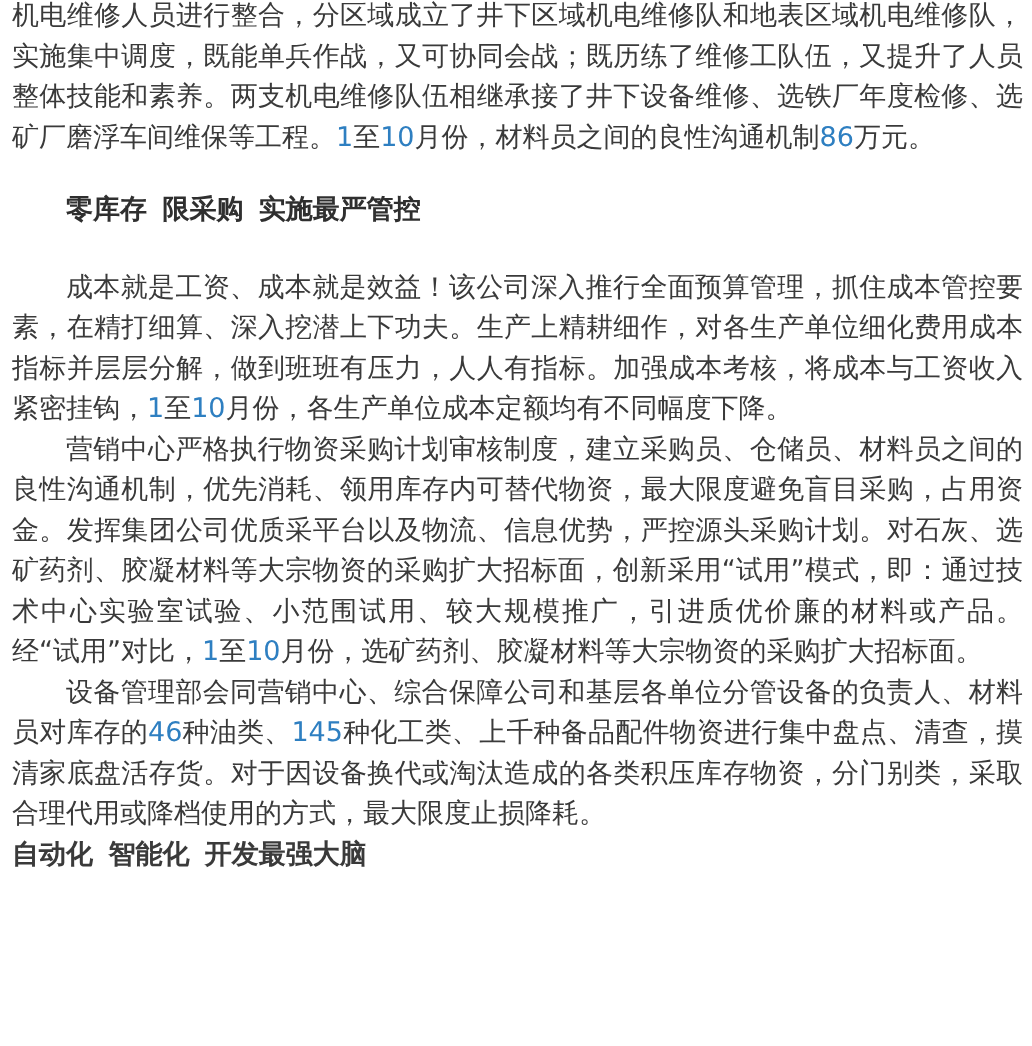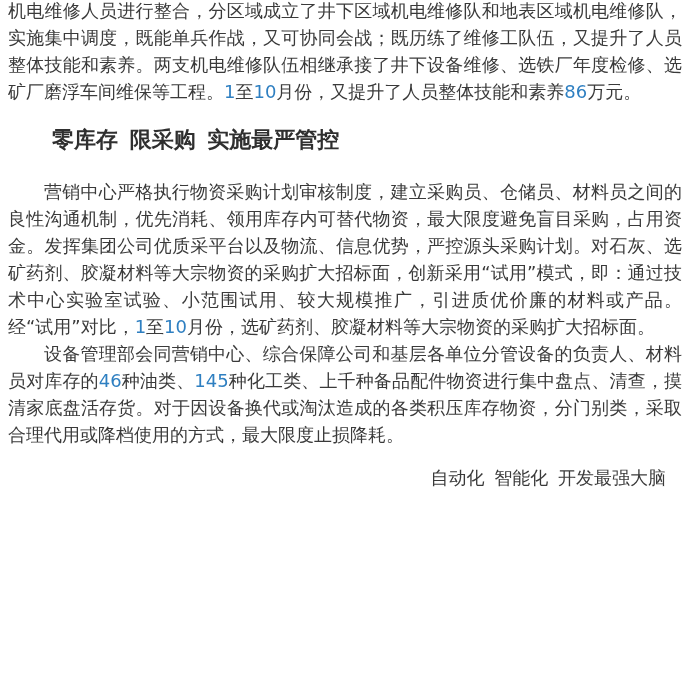--- a/index.html
+++ b/index.html
@@ -23,43 +23,44 @@
     color: var(--text-color, #3a3a3a);
     text-align: justify;
   }
   .para {
     margin: 0;
   }
   .para.indent {
     text-indent: 2em;
   }
   .section-heading {
-    font-size: 22px;
+    font-size: 18px;
     font-weight: bold;
     color: var(--heading-color, #2f2f2f);
     margin: 21px 0 25px 0;
     text-indent: 2em;
     word-spacing: 4px;
     line-height: 27px;
     text-align: left;
   }
   .sub-heading {
-    margin: 16px;
-    font-weight: normal;
+    margin: 0;
+    font-weight: bold;
     word-spacing: 4px;
-    text-align: right;
+    text-align: left;
   }
   .num {
     color: var(--number-color, #2e7fc1);
   }
 </style>
 </head>
 <body style="background: rgb(255, 255, 255);">
 
 <div class="page">
   <div>
-      <p class="para"><span>机电维修人员进行整合，分区域成立了井下区域机电维修队和地表区域机电维修队，实施集中调度，既能单兵作战，又可协同会战；既历练了维修工队伍，又提升了人员整体技能和素养。两支机电维修队伍相继承接了井下设备维修、选铁厂年度检修、选矿厂磨浮车间维保等工程。</span><span class="num">1</span><span>至</span><span class="num">10</span><span>月份，又提升了人员整体技能和素养</span><span class="num">86</span><span>万元。</span></p>
+      <p class="para"><span>机电维修人员进行整合，分区域成立了井下区域机电维修队和地表区域机电维修队，实施集中调度，既能单兵作战，又可协同会战；既历练了维修工队伍，又提升了人员整体技能和素养。两支机电维修队伍相继承接了井下设备维修、选铁厂年度检修、选矿厂磨浮车间维保等工程。</span><span class="num">1</span><span>至</span><span class="num">10</span><span>月份，材料员之间的良性沟通机制</span><span class="num">86</span><span>万元。</span></p>
       <h2 class="section-heading"><span>零库存 限采购 实施最严管控</span></h2>
+      <p class="para indent"><span>成本就是工资、成本就是效益！该公司深入推行全面预算管理，抓住成本管控要素，在精打细算、深入挖潜上下功夫。生产上精耕细作，对各生产单位细化费用成本指标并层层分解，做到班班有压力，人人有指标。加强成本考核，将成本与工资收入紧密挂钩，</span><span class="num">1</span><span>至</span><span class="num">10</span><span>月份，各生产单位成本定额均有不同幅度下降。</span></p>
       <p class="para indent"><span>营销中心严格执行物资采购计划审核制度，建立采购员、仓储员、材料员之间的良性沟通机制，优先消耗、领用库存内可替代物资，最大限度避免盲目采购，占用资金。发挥集团公司优质采平台以及物流、信息优势，严控源头采购计划。对石灰、选矿药剂、胶凝材料等大宗物资的采购扩大招标面，创新采用“试用”模式，即：通过技术中心实验室试验、小范围试用、较大规模推广，引进质优价廉的材料或产品。经“试用”对比，</span><span class="num">1</span><span>至</span><span class="num">10</span><span>月份，选矿药剂、胶凝材料等大宗物资的采购扩大招标面。</span></p>
       <p class="para indent"><span>设备管理部会同营销中心、综合保障公司和基层各单位分管设备的负责人、材料员对库存的</span><span class="num">46</span><span>种油类、</span><span class="num">145</span><span>种化工类、上千种备品配件物资进行集中盘点、清查，摸清家底盘活存货。对于因设备换代或淘汰造成的各类积压库存物资，分门别类，采取合理代用或降档使用的方式，最大限度止损降耗。</span></p>
       <p class="sub-heading"><span>自动化 智能化 开发最强大脑</span></p>
     </div>
 </div>
 
 </body></html>

